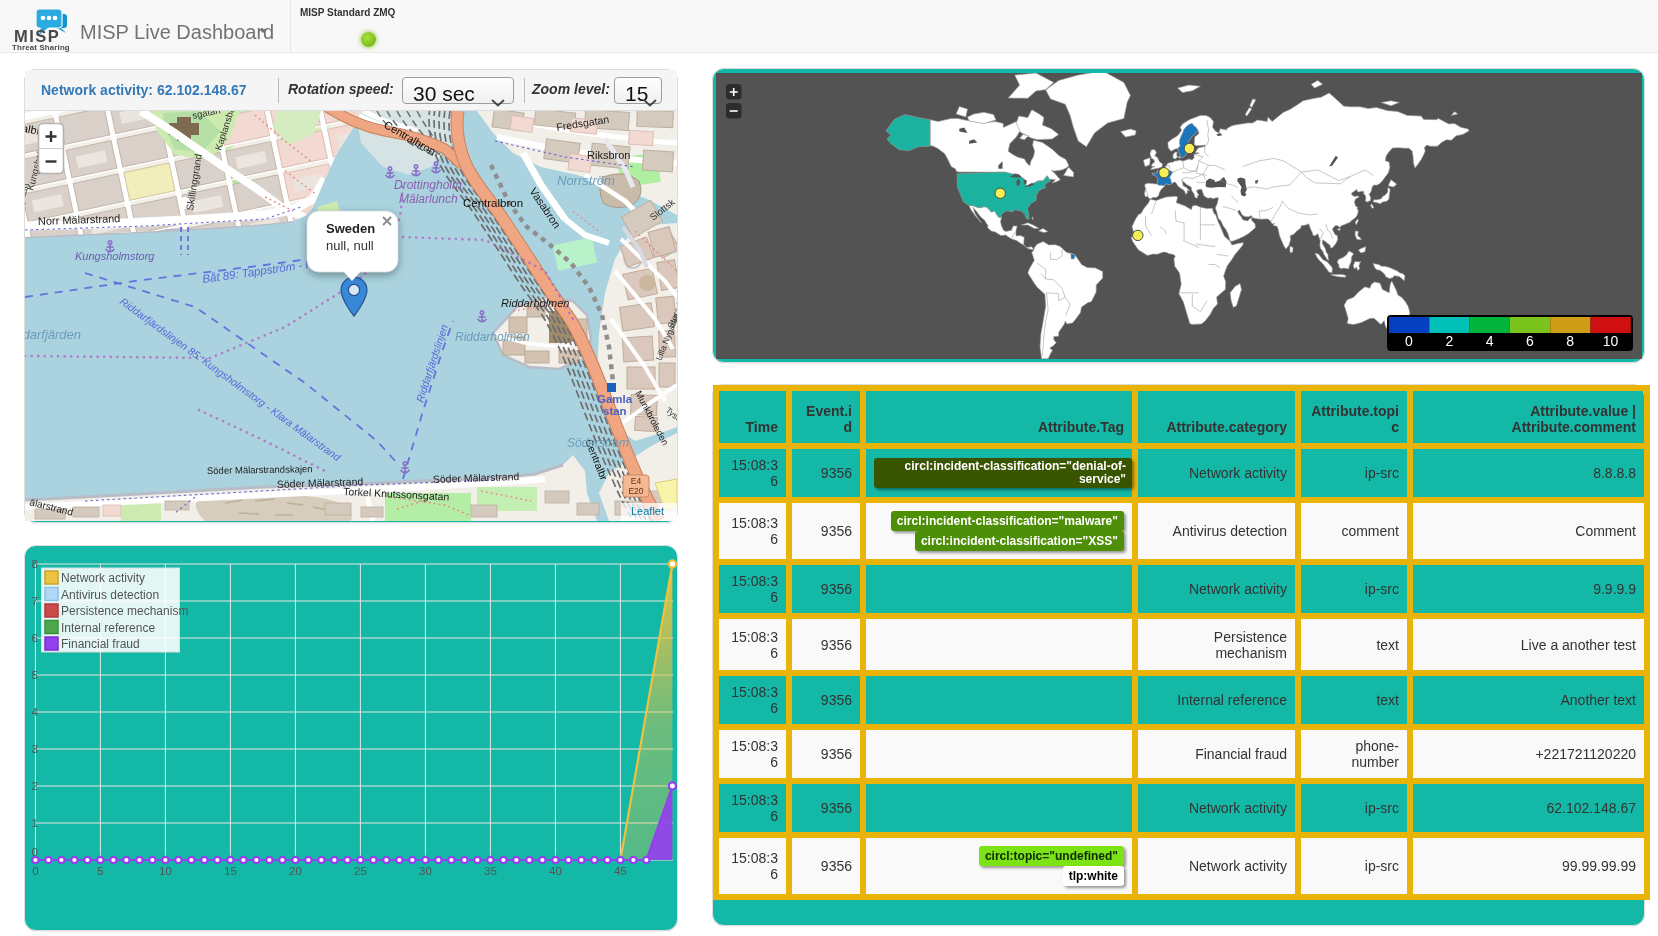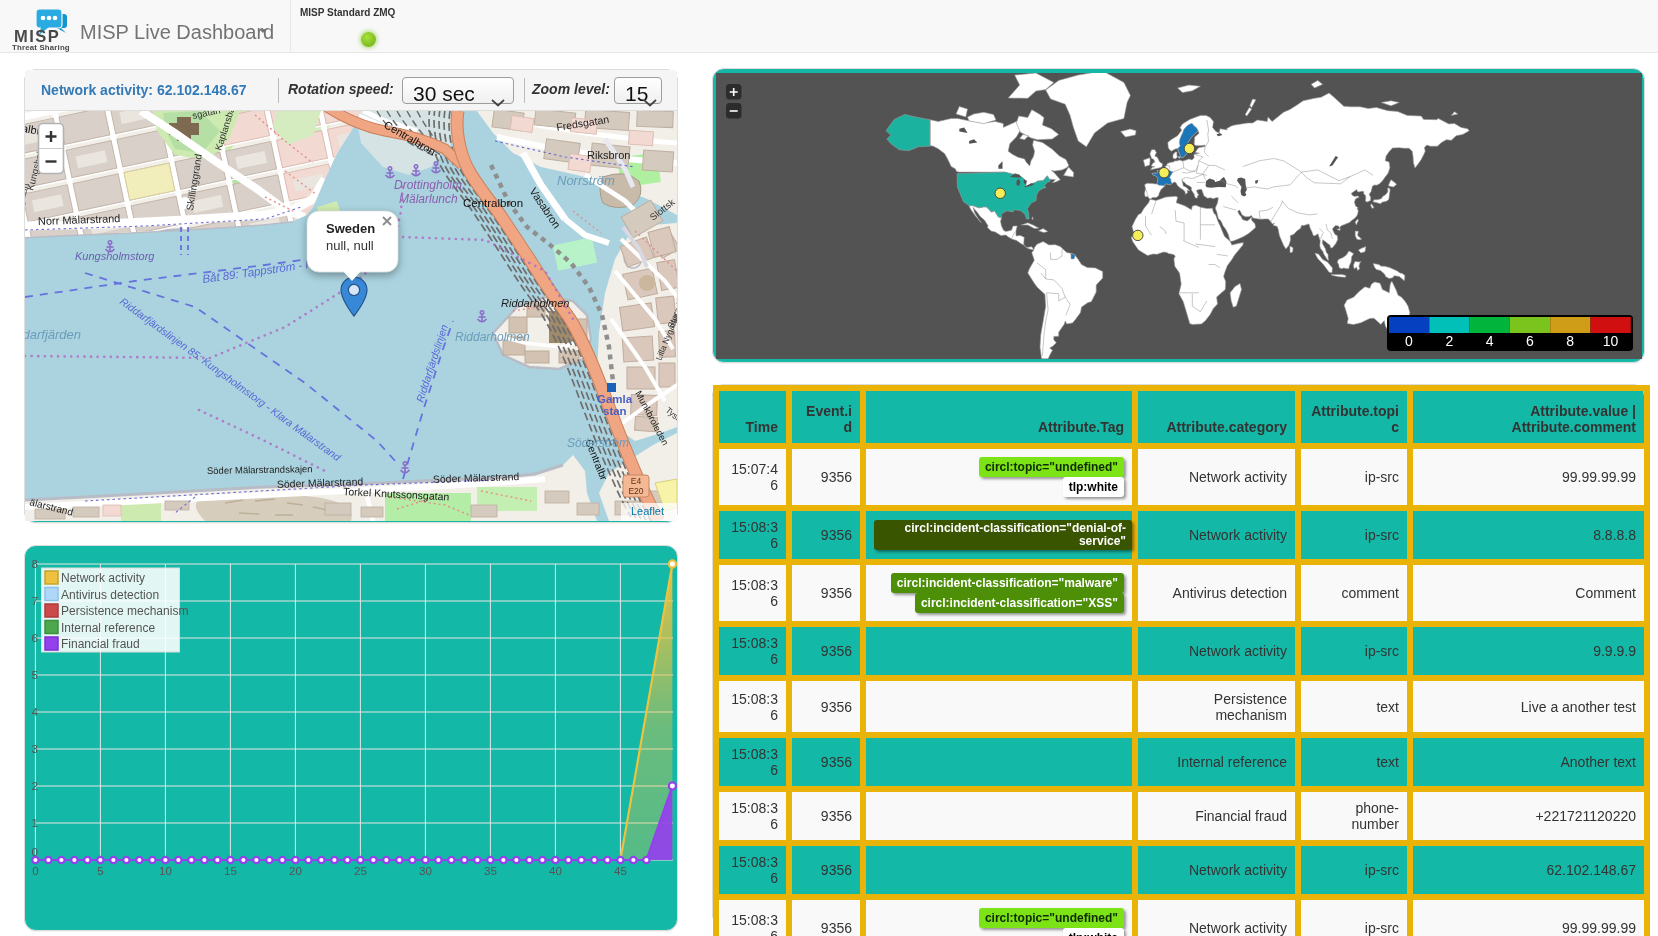--- a/index.html
+++ b/index.html
@@ -656,28 +656,20 @@
         <tr style="height:58px">
           <th>Time</th>
           <th>Event.id</th>
           <th>Attribute.Tag</th>
           <th>Attribute.category</th>
           <th>Attribute.topic</th>
           <th>Attribute.value |<br>Attribute.comment</th>
         </tr>
       </thead>
 <tbody>
-        <tr class="odd" style="height:58px">
-          <td>15:07:46</td>
-          <td>9356</td>
-          <td><span class="tag g1">circl:topic="undefined"</span><br><span class="tag wh">tlp:white</span></td>
-          <td>Network activity</td>
-          <td>ip-src</td>
-          <td>99.99.99.99</td>
-        </tr>
         <tr style="height:48px">
           <td>15:08:36</td>
           <td>9356</td>
           <td><span class="tag dk" style="width:258px">circl:incident-classification="denial-of-service"</span></td>
           <td>Network activity</td>
           <td>ip-src</td>
           <td>8.8.8.8</td>
         </tr>
         <tr class="odd" style="height:59px">
           <td>15:08:36</td>

